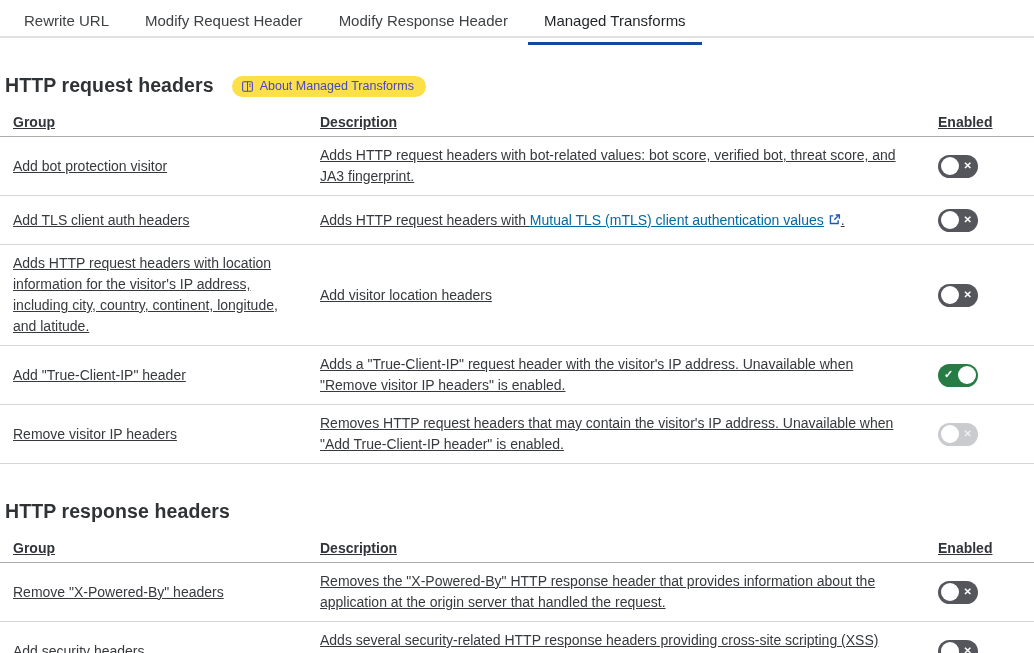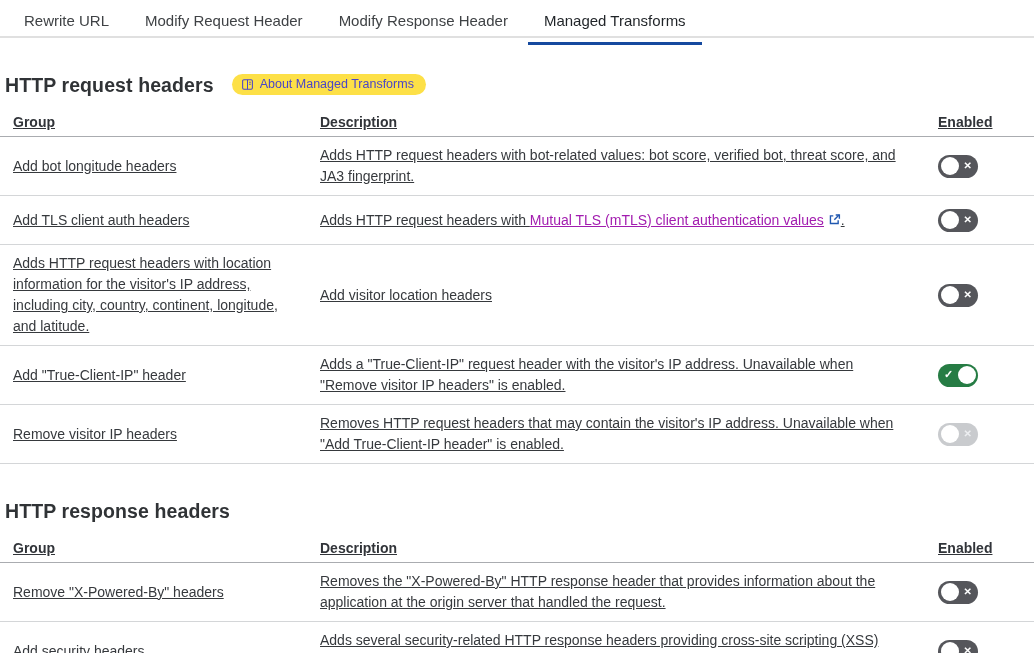--- a/index.html
+++ b/index.html
@@ -22,21 +22,21 @@
     margin-right: 4px;
   }
   .tab.active { color: #1f2327; font-weight: 400; }
   .tab.active::after {
     content: ""; position: absolute; left: 0; right: 0; bottom: -2px;
     height: 3px; background: #15499f;
   }
 
   
   .section { margin-top: 36px; }
-  .section-head { display: flex; align-items: flex-start; margin-left: 5px; }
+  .section-head { display: flex; align-items: flex-end; margin-left: 5px; }
   .section-title { font-size: 19.5px; font-weight: 700; color: #303336; letter-spacing: .1px; }
   .badge {
     display: inline-flex; align-items: center; gap: 6px;
     margin-left: 18px; padding: 3px 12px 4px 9px;
     background: #fde047; color: #4a45c8; border-radius: 13px;
     font-size: 12.5px; cursor: pointer; text-decoration: none;
   }
   .badge svg { display: block; }
 
   
@@ -54,21 +54,21 @@
     font-weight: 700; color: #313439;
     height: 28px;
   }
   .thead .cell { padding: 0; }
   .trow { min-height: 49px; }
   .cell { padding: 8px 0; line-height: 21px; }
   .cell.desc { padding-right: 28px; }
   .cell.group { padding-right: 16px; }
   .cell.enabled { display: flex; }
 
-  .desc-link { color: #a21caf; text-decoration: underline; cursor: pointer; }
+  .desc-link { color: #0369a1; text-decoration: underline; cursor: pointer; }
   .ext-icon { margin-left: 4px; vertical-align: -1px; color: #1f57b0; }
 
   
   .toggle {
     position: relative; width: 40px; height: 23px;
     border: none; border-radius: 12px; cursor: pointer; flex: none;
     font-family: "Liberation Sans", sans-serif;
   }
   .toggle .knob {
     position: absolute; top: 2.5px; width: 18px; height: 18px;
@@ -116,21 +116,21 @@
     </a>
   </div>
   <div class="table">
     <div class="thead">
       <div class="cell">Group</div>
       <div class="cell">Description</div>
       <div class="cell">Enabled</div>
     </div>
     <div class="tbody">
   <div class="trow">
-    <div class="cell group">Add bot longitude headers</div>
+    <div class="cell group">Add bot protection visitor</div>
     <div class="cell desc">Adds HTTP request headers with bot-related values: bot score, verified bot, threat score, and JA3 fingerprint.</div>
     <div class="cell enabled">
       <button class="toggle off">
 
         <span class="knob"></span>
         <span class="x-icon">✕</span>
       </button>
     </div>
   </div>
 

